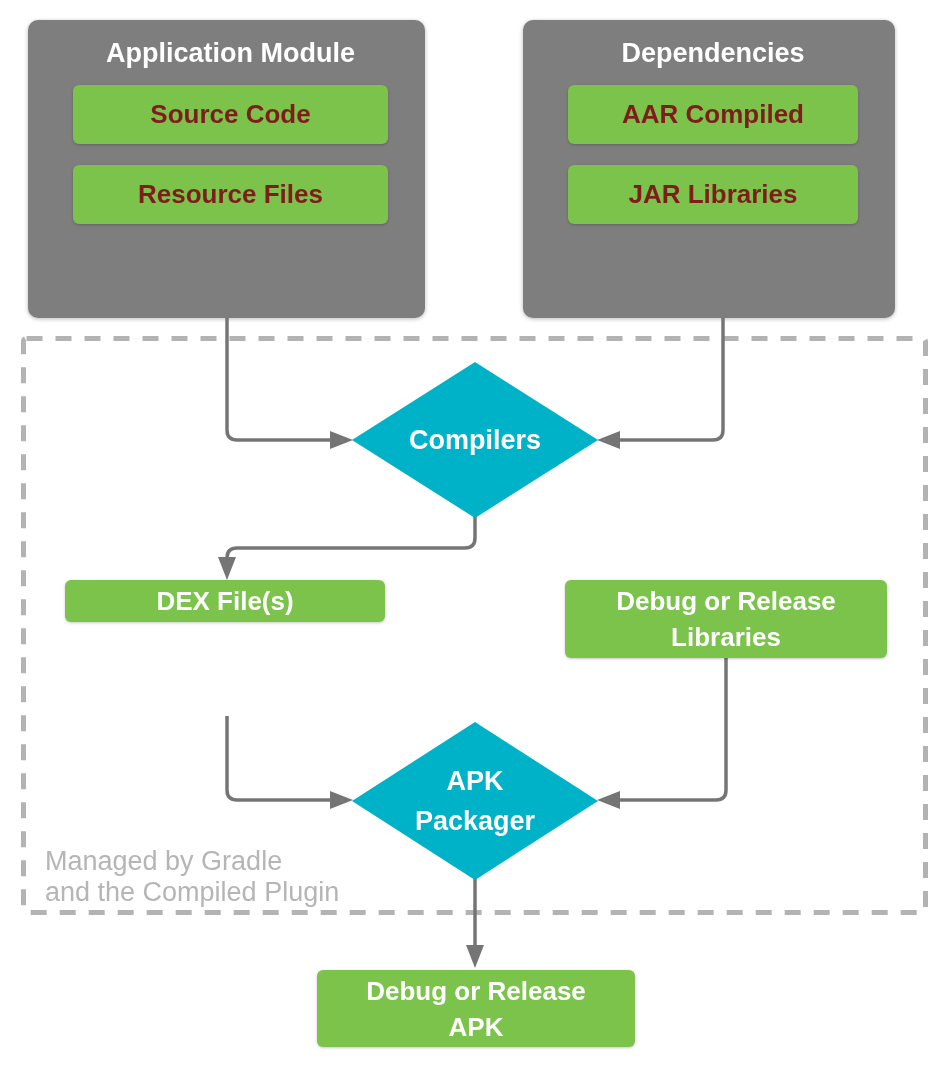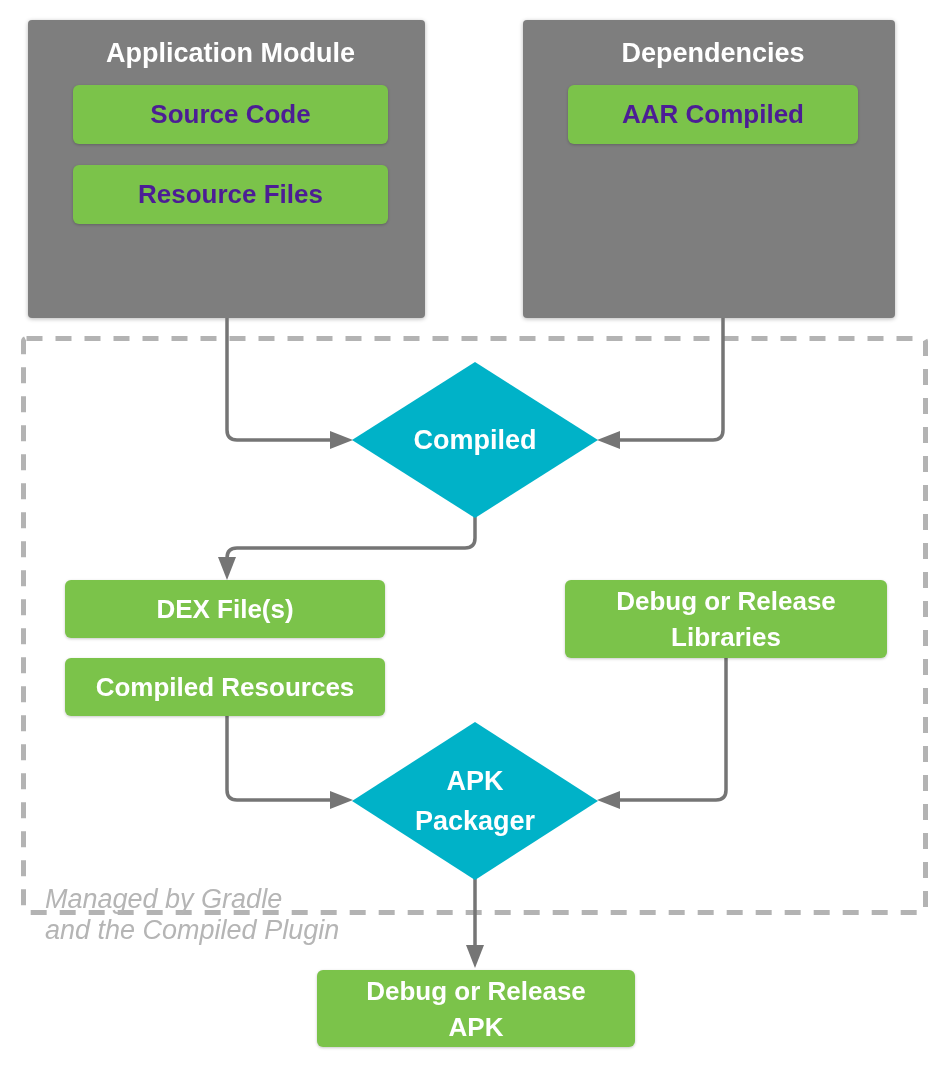--- a/index.html
+++ b/index.html
@@ -6,60 +6,60 @@
     --green:#7bc34a; --gray:#7e7e7e; --cyan:#00b2c8;
     --arrow:#757575; --dashed_border:#b3b3b3; --note_text:#b5b5b5; --white:#ffffff;
   }
   html,body{margin:0;padding:0;background:#ffffff;}
   #canvas{
     position:relative;width:950px;height:1068px;background:#ffffff;overflow:hidden;
     font-family:"Liberation Sans", sans-serif;
   }
   
   .group{
-    position:absolute;background:var(--gray);border-radius:4px;
+    position:absolute;background:var(--gray);border-radius:10px;
     box-shadow:0 1px 4px rgba(0,0,0,.28);padding-top:13px;box-sizing:border-box;padding-left:8px;
   }
   .group-title{
     color:#fff;font-size:27px;font-weight:700;text-align:center;
     line-height:40px;margin-bottom:12px;white-space:nowrap;
   }
   .group-item{
     height:59px;margin:0 37px 21px 37px;background:var(--green);border-radius:6px;
     box-shadow:0 1px 3px rgba(0,0,0,.22);
     display:flex;align-items:center;justify-content:center;
-    color:#4c1d95;font-size:26px;font-weight:700;white-space:nowrap;
+    color:#7f1d1d;font-size:26px;font-weight:700;white-space:nowrap;
   }
   #group-app{left:28px;top:20px;width:397px;height:298px;}
   #group-dep{left:523px;top:20px;width:372px;height:298px;}
   
   .node{
     position:absolute;background:var(--green);border-radius:6px;z-index:2;
     box-shadow:0 1px 3px rgba(0,0,0,.22);
     display:flex;flex-direction:column;align-items:center;justify-content:center;
     color:#fff;font-size:26px;font-weight:700;text-align:center;white-space:nowrap;
     line-height:36px;
   }
-  #node-dex{left:65px;top:580px;width:320px;height:58px;}
+  #node-dex{left:65px;top:580px;width:320px;height:42px;}
   #node-res{left:65px;top:658px;width:320px;height:58px;}
   #node-keystore{left:565px;top:580px;width:322px;height:78px;}
   #node-apk{left:317px;top:970px;width:318px;height:77px;}
   
   .diamond{
     position:absolute;background:var(--cyan);z-index:2;
     clip-path:polygon(50% 0,100% 50%,50% 100%,0 50%);
     display:flex;flex-direction:column;align-items:center;justify-content:center;
     color:#fff;font-size:27px;font-weight:700;text-align:center;line-height:40px;
   }
   #diamond-compilers{left:352px;top:362px;width:246px;height:156px;}
   #diamond-packager{left:352px;top:722px;width:246px;height:158px;}
   
   #note{
     position:absolute;left:45px;top:846px;z-index:2;
-    color:var(--note_text);font-size:27px;font-style:italic;line-height:31px;margin-top:38px;
+    color:var(--note_text);font-size:27px;line-height:31px;
   }
   
   #wires{position:absolute;left:0;top:0;z-index:1;}
   .connector{stroke:var(--arrow);stroke-width:3.5;fill:none;}
   .arrowhead{fill:var(--arrow);stroke:none;}
   .dashed-rect{fill:none;stroke:var(--dashed_border);stroke-width:5;stroke-dasharray:16 13;}
 </style>
 </head>
 <body>
 
@@ -101,31 +101,29 @@
 
   <div class="group" id="group-app">
     <div class="group-title">Application Module</div>
     <div class="group-item">Source Code</div>
     <div class="group-item">Resource Files</div>
   </div>
 
   <div class="group" id="group-dep">
     <div class="group-title">Dependencies</div>
     <div class="group-item">AAR Compiled</div>
+    <div class="group-item">JAR Libraries</div>
   </div>
 
   <div class="diamond" id="diamond-compilers">
-    <span>Compiled</span>
+    <span>Compilers</span>
   </div>
 
   <div class="node" id="node-dex">
     <span>DEX File(s)</span>
-  </div>
-  <div class="node" id="node-res">
-    <span>Compiled Resources</span>
   </div>
 
   <div class="node" id="node-keystore">
     <span>Debug or Release</span>
     <span>Libraries</span>
   </div>
 
   <div class="diamond" id="diamond-packager">
     <span>APK</span>
     <span>Packager</span>

